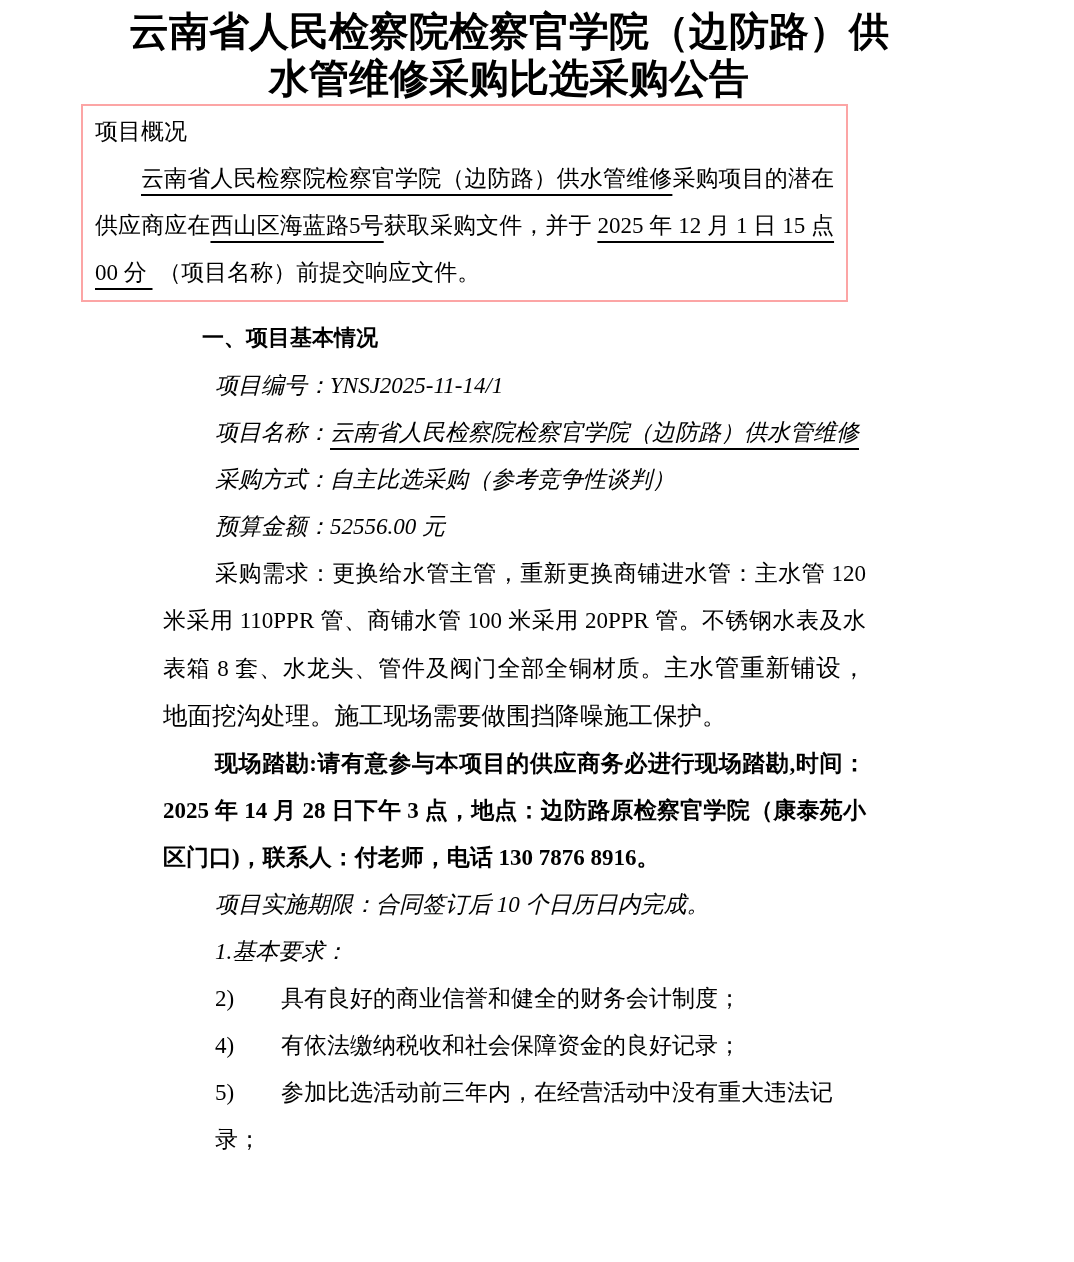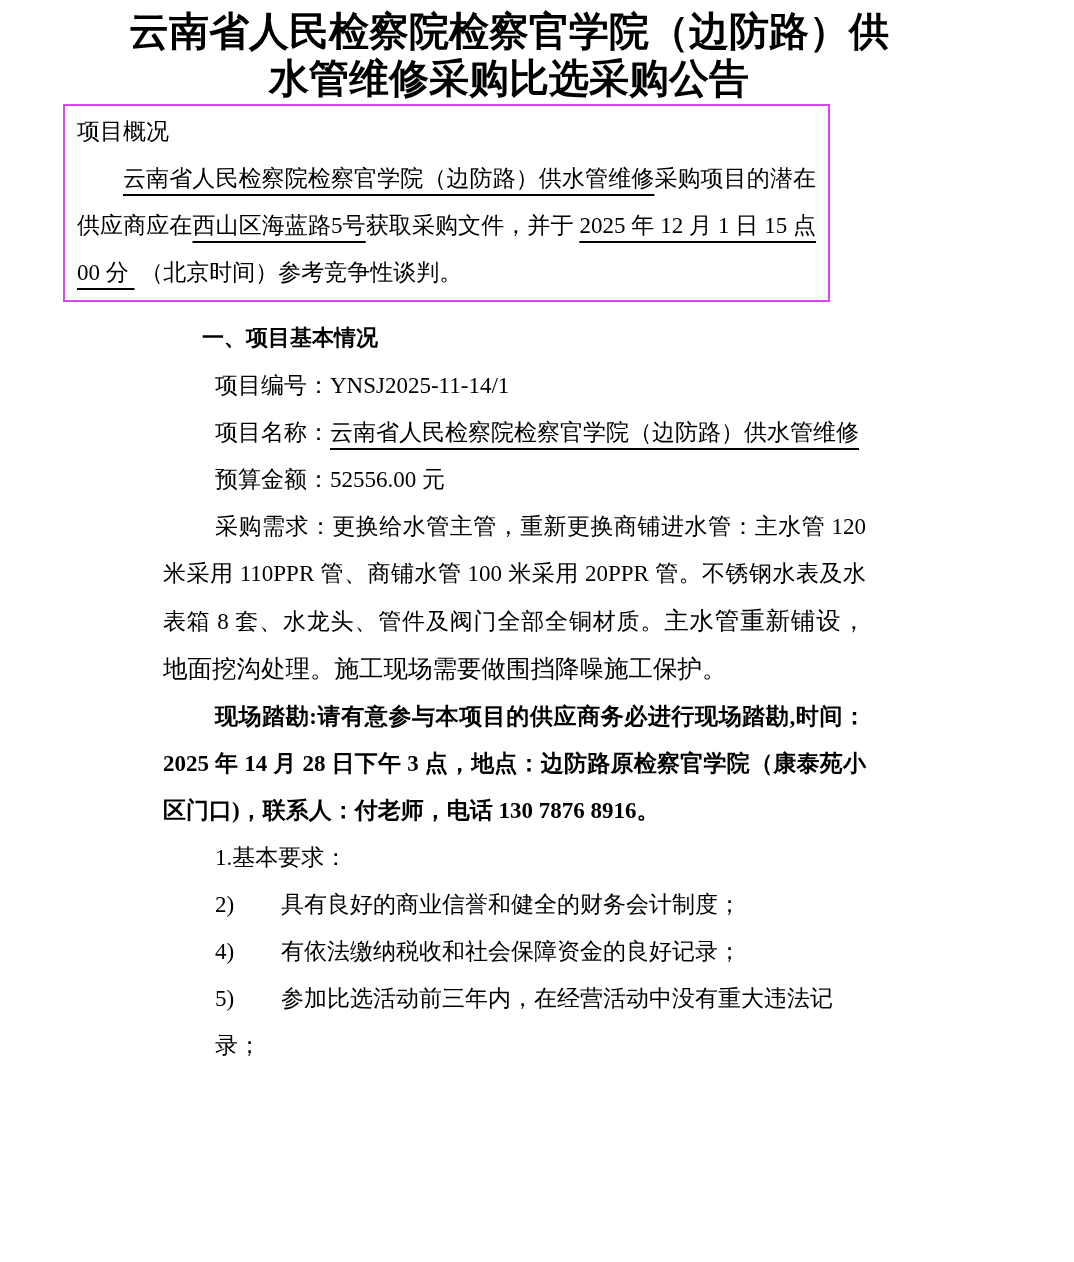--- a/index.html
+++ b/index.html
@@ -17,22 +17,22 @@
     font-family: "Liberation Serif", "DejaVu Serif", serif;
     font-weight: bold;
     font-size: 40px;
     line-height: 47px;
     text-align: center;
     max-width: 780px;
     margin: 8px auto 2px;
   }
   .overview-box {
     width: 767px;
-    margin-left: 63px;
-    border: 2px solid #d946ef;
+    margin-left: 81px;
+    border: 2px solid #fca5a5;
     padding: 2px 12px 4px 12px;
     font-size: 23px;
     line-height: 47px;
   }
   .overview-label { text-align: left; }
   .overview-para {
     text-indent: 46px;
     text-align: justify;
   }
   .doc-body {
@@ -43,55 +43,57 @@
     line-height: 47px;
   }
   .sec-heading {
     font-family: "Liberation Sans", "DejaVu Sans", sans-serif;
     font-weight: bold;
     font-size: 22px;
     line-height: 31px;
     padding-left: 39px;
     margin: 20px 0 9px 0;
   }
-  .indent { text-indent: 52px; }
+  .indent { text-indent: 52px; font-style: italic; }
   .para { text-indent: 52px; text-align: justify; }
   .bold { font-weight: bold; }
   .u { text-decoration: underline; text-underline-offset: 8px; text-decoration-thickness: 1.5px; }
   .kaiti { font-size: 24.5px; }
   .item { padding-left: 52px; }
   .item .num { display: inline-block; width: 66px; }
 </style>
 </head>
 <body>
 
 <div class="page">
 
   <h1 class="doc-title">云南省人民检察院检察官学院（边防路）供水管维修采购比选采购公告</h1>
 
   <div class="overview-box">
     <p class="overview-label">项目概况</p>
-    <p class="overview-para"><span class="u">云南省人民检察院检察官学院（边防路）供水管维修</span><span>采购项目的潜在供应商应在</span><span class="u">西山区海蓝路5号</span><span>获取采购文件，并于 </span><span class="u">2025 年 12 月 1 日 15 点 00 分&nbsp;</span><span> （北京时间）参考竞争性谈判。</span></p>
+    <p class="overview-para"><span class="u">云南省人民检察院检察官学院（边防路）供水管维修</span><span>采购项目的潜在供应商应在</span><span class="u">西山区海蓝路5号</span><span>获取采购文件，并于 </span><span class="u">2025 年 12 月 1 日 15 点 00 分&nbsp;</span><span> （项目名称）前提交响应文件。</span></p>
   </div>
 
   <div class="doc-body">
 
     <h2 class="sec-heading">一、项目基本情况</h2>
 
     <p class="indent">项目编号：YNSJ2025-11-14/1</p>
 
     <p class="indent"><span>项目名称：</span><span class="u">云南省人民检察院检察官学院（边防路）供水管维修</span></p>
 
+    <p class="indent">采购方式：自主比选采购（参考竞争性谈判）</p>
 
     <p class="indent">预算金额：52556.00 元</p>
 
     <p class="para"><span>采购需求：更换给水管主管，重新更换商铺进水管：主水管 120 米采用 110PPR 管、商铺水管 100 米采用 20PPR 管。不锈钢水表及水表箱 8 套、水龙头、管件及阀门全部全铜材质。</span><span class="kaiti">主水管重新铺设，地面挖沟处理。施工现场需要做围挡降噪施工保护。</span></p>
 
     <p class="para bold">现场踏勘:请有意参与本项目的供应商务必进行现场踏勘,时间：2025 年 14 月 28 日下午 3 点，地点：边防路原检察官学院（康泰苑小区门口)，联系人：付老师，电话 130 7876 8916。</p>
 
+    <p class="indent">项目实施期限：合同签订后 10 个日历日内完成。</p>
 
 
     <p class="indent">1.基本要求：</p>
 
     <div>
 
 
         <p class="item">
           <span class="num">2)</span><span>具有良好的商业信誉和健全的财务会计制度；</span>
         </p>

